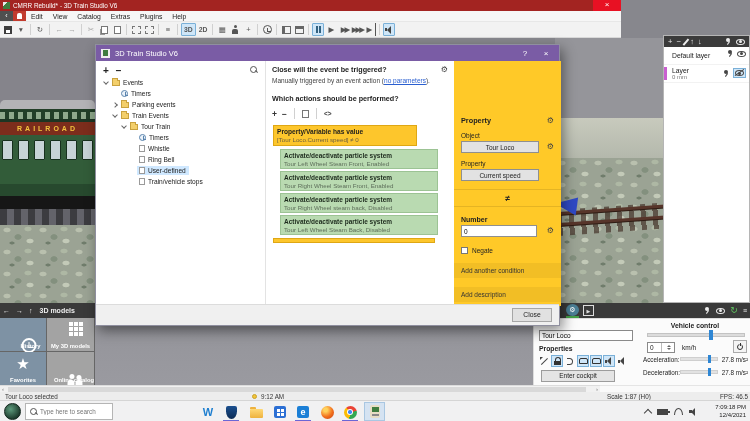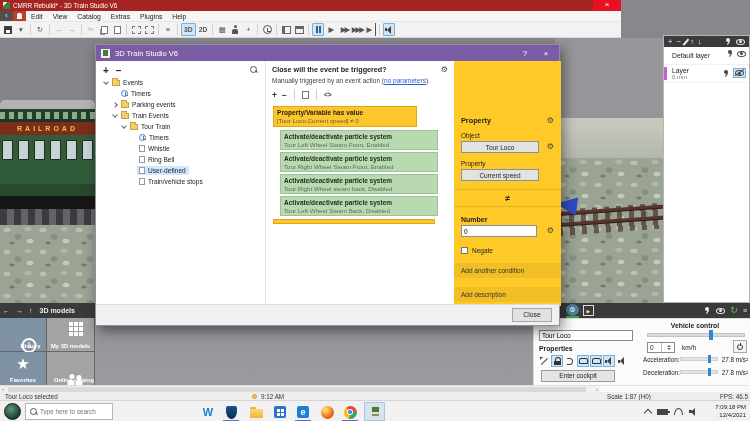--- a/index.html
+++ b/index.html
@@ -641,20 +641,21 @@
     </div>
 
     <div class="dlg-main">
       <div class="q-head">
         <span>Close will the event be triggered?</span>
         <span class="gear">⚙</span>
       </div>
       <div class="q-desc">
         <span>Manually triggered by an event action (</span><span class="lnk">no parameters</span><span>).</span>
       </div>
+      <div class="q-head2">Which actions should be performed?</div>
       <div class="act-bar">
         <span>+</span>
         <span>−</span>
         <span class="tdiv"></span>
         <span class="mini-doc"></span>
         <span class="tdiv"></span>
         <span class="code">&lt;&gt;</span>
       </div>
       <div class="cond">
         <div class="cond-t">Property/Variable has value</div>

